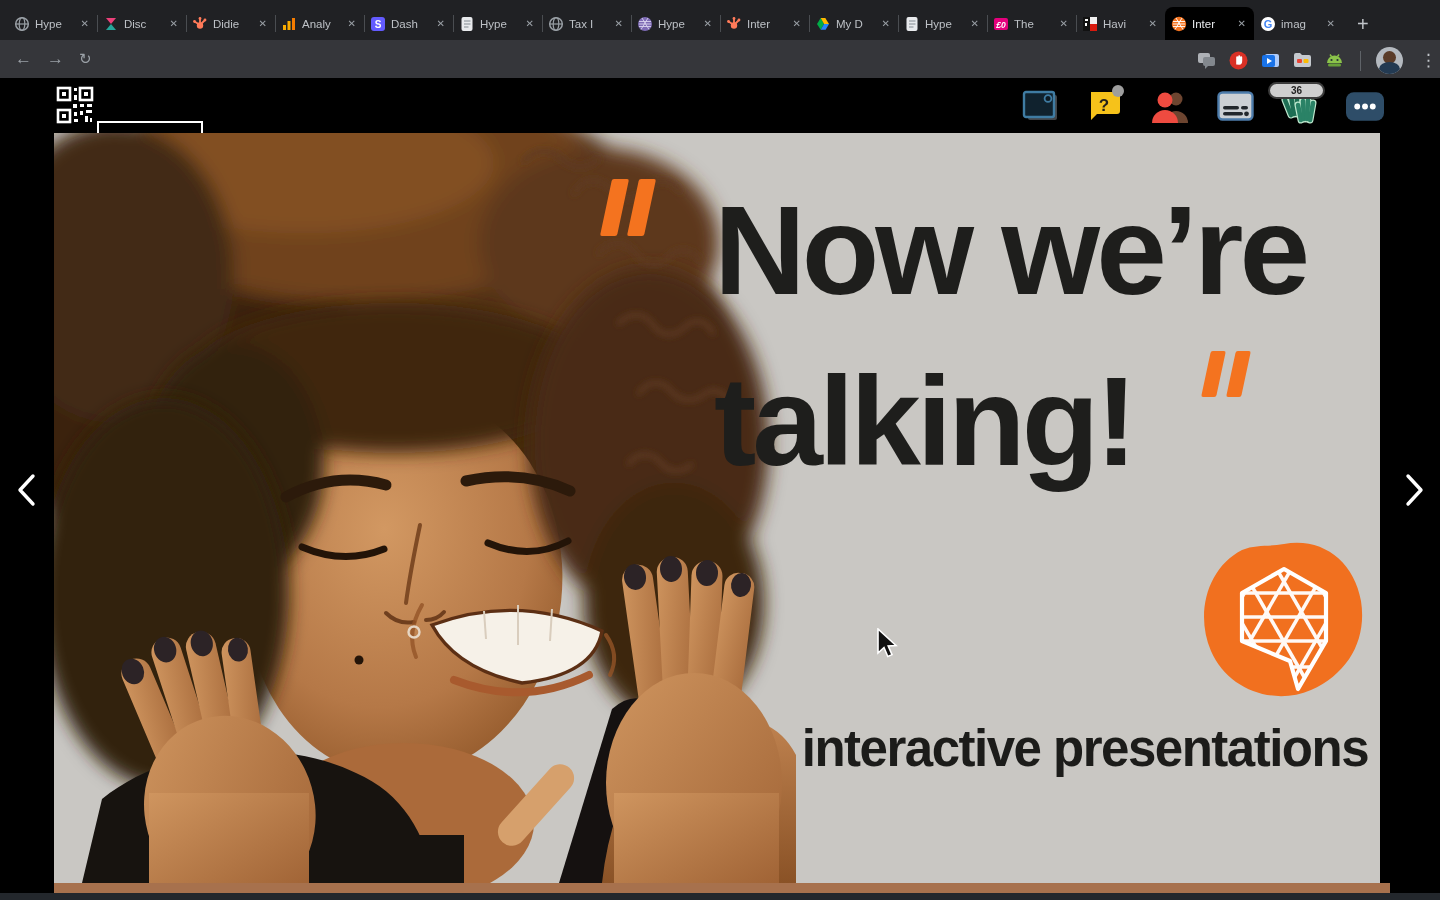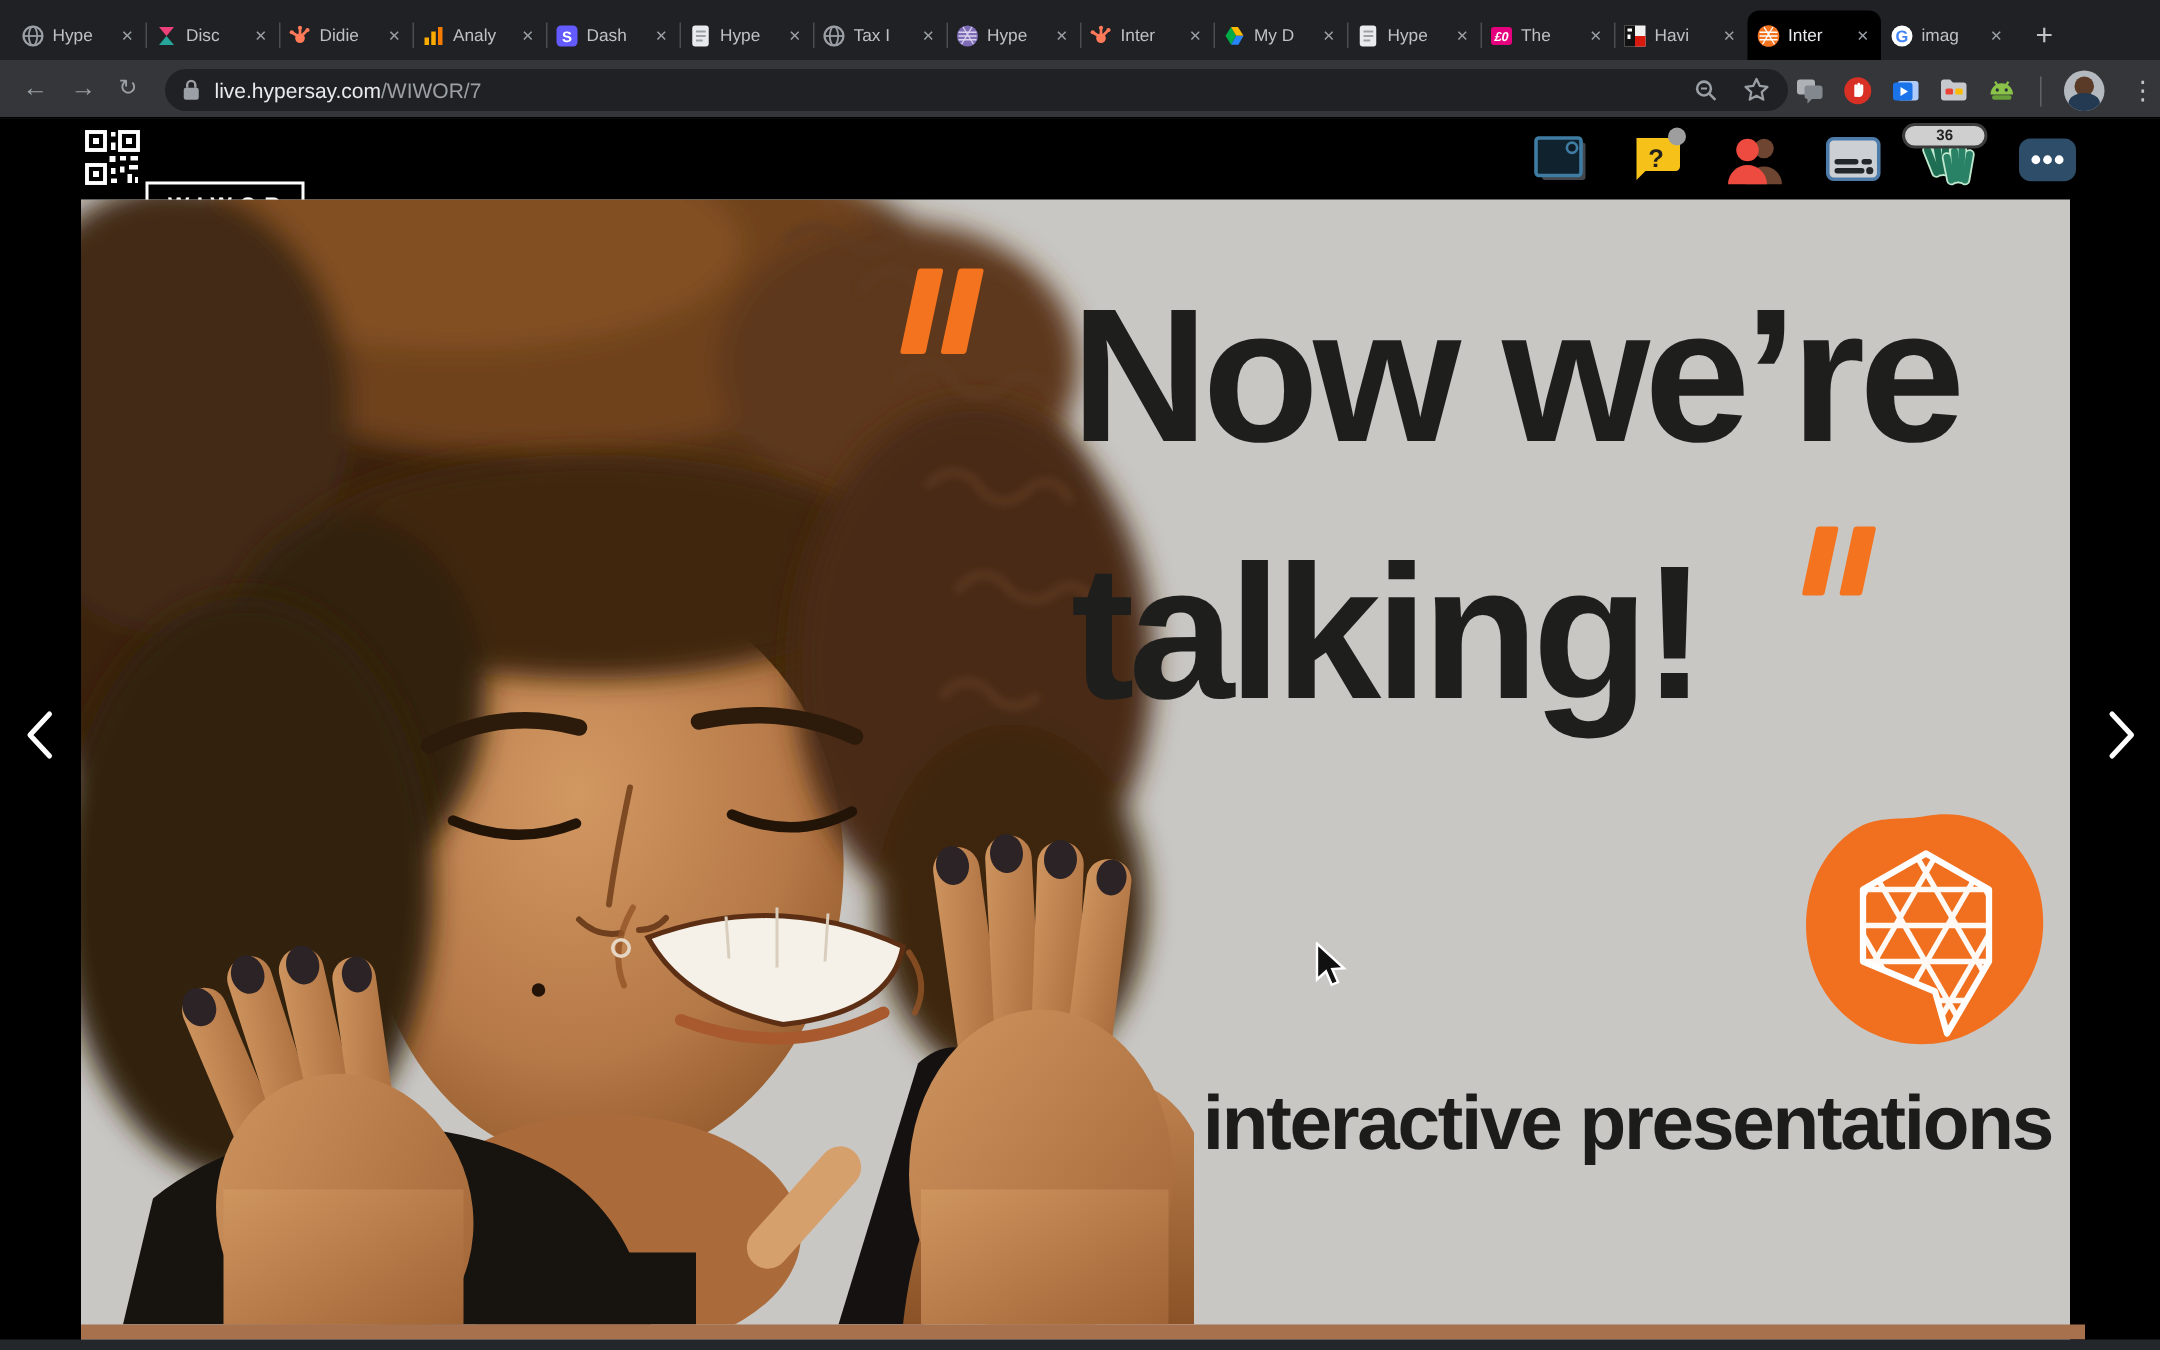--- a/index.html
+++ b/index.html
@@ -271,37 +271,20 @@
       </div>
     </div>
   <div class="newtab">+</div>
 </div>
 
 <div class="toolbar">
   <span class="navbtn" style="left:15px">←</span>
   <span class="navbtn" style="left:47px">→</span>
   <span class="navbtn" style="left:79px;font-size:15px">↻</span>
 
-  <div class="omnibox">
-    <svg width="11" height="14" viewBox="0 0 11 14">
-      <rect x="0.5" y="5.5" width="10" height="8" rx="1.5" fill="#9aa0a6"></rect>
-      <path d="M2.8,5.5 V3.6 a2.7,2.7 0 0 1 5.4,0 V5.5" fill="none" stroke="#9aa0a6" stroke-width="1.6"></path>
-    </svg>
-    <span class="url"><span class="host">live.hypersay.com</span><span class="path">/WIWOR/7</span></span>
-    <span class="omni-right">
-      <svg width="17" height="17" viewBox="0 0 17 17">
-        <circle cx="7" cy="7" r="4.6" fill="none" stroke="#9aa0a6" stroke-width="1.7"></circle>
-        <line x1="10.6" y1="10.6" x2="14.6" y2="14.6" stroke="#9aa0a6" stroke-width="1.7"></line>
-        <line x1="5" y1="7" x2="9" y2="7" stroke="#9aa0a6" stroke-width="1.4"></line>
-      </svg>
-      <svg width="18" height="18" viewBox="0 0 18 18">
-        <path d="M9 1.6 L11.2 6.3 16.3 6.9 12.5 10.4 13.5 15.4 9 12.9 4.5 15.4 5.5 10.4 1.7 6.9 6.8 6.3 Z" fill="none" stroke="#9aa0a6" stroke-width="1.5" stroke-linejoin="round"></path>
-      </svg>
-    </span>
-  </div>
 
   <div class="extbar">
     <span class="ext">
       <svg viewBox="0 0 21 21">
           <rect x="2" y="3" width="12" height="10" rx="2" fill="#aeb1b6"></rect>
         <rect x="7" y="7" width="12" height="9" rx="2" fill="#83888e"></rect>
         <path d="M9,16 l0,3 3,-3 Z" fill="#83888e"></path>
         </svg>
     </span>
     <span class="ext">

